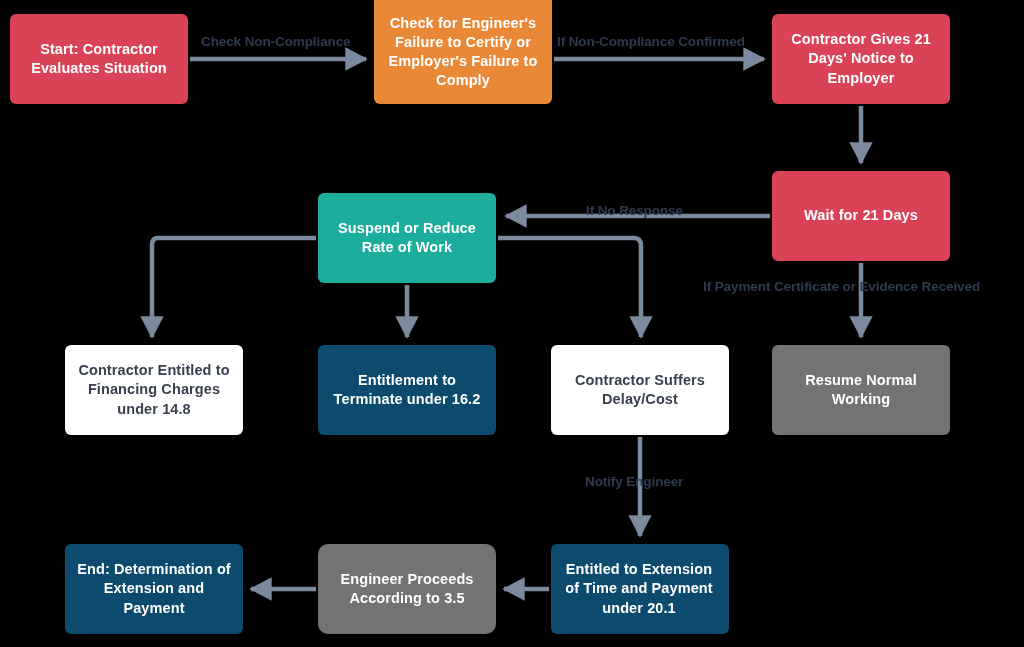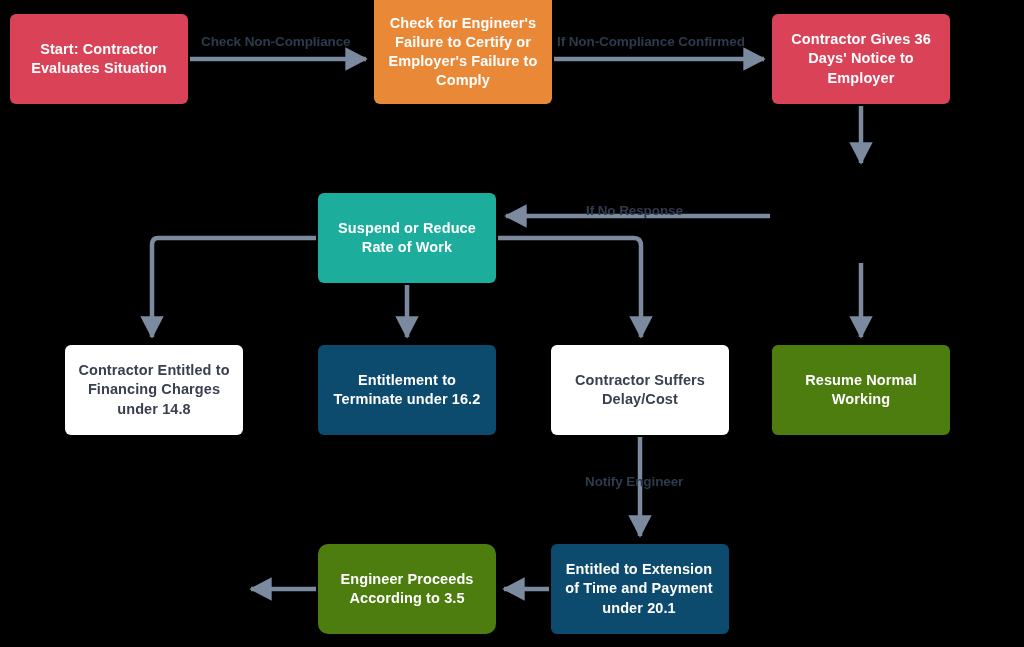--- a/index.html
+++ b/index.html
@@ -8,21 +8,21 @@
   #stage{position:relative;width:1024px;height:647px;background:#000;}
   svg.edges{position:absolute;left:0;top:0;width:1024px;height:647px;overflow:visible;}
   .node{position:absolute;box-sizing:border-box;border-radius:6px;
         display:flex;align-items:center;justify-content:center;text-align:center;
         font-weight:700;font-size:14.5px;line-height:1.32;padding:4px 10px;
         letter-spacing:.1px;}
   .node.red{background:#d94257;color:#ffffff;}
   .node.orange{background:#e98836;color:#ffffff;}
   .node.teal{background:#1cad9c;color:#ffffff;}
   .node.purple{background:#0c4a6e;color:#ffffff;}
-  .node.magenta{background:#4d7c0f;color:#ffffff;}
+  .node.magenta{background:#737373;color:#ffffff;}
   .node.white{background:#ffffff;color:#39404f;}
   .elabel{position:absolute;color:#2e3a4e;font-weight:700;font-size:13.5px;
           white-space:nowrap;letter-spacing:-.1px;}
 </style>
 </head>
 <body>
 
 <div id="stage">
 
   <svg class="edges" viewBox="0 0 1024 647">
@@ -41,27 +41,30 @@
       <path d="M407,285 L407,337"></path>
       <path d="M498,238 L634,238 Q641,238 641,246 L641,337"></path>
       <path d="M640,437 L640,536"></path>
       <path d="M549,589 L504,589"></path>
       <path d="M316,589 L251,589"></path>
     </g>
   </svg>
 
   <div class="node red" style="left:10px;top:14px;width:178px;height:90px;">Start: Contractor Evaluates Situation</div>
   <div class="node orange" style="left:374px;top:0px;width:178px;height:104px;border-radius:0 0 6px 6px;">Check for Engineer's Failure to Certify or Employer's Failure to Comply</div>
-  <div class="node red" style="left:772px;top:14px;width:178px;height:90px;">Contractor Gives 36 Days' Notice to Employer</div>
+  <div class="node red" style="left:772px;top:14px;width:178px;height:90px;">Contractor Gives 21 Days' Notice to Employer</div>
+  <div class="node red" style="left:772px;top:171px;width:178px;height:90px;">Wait for 21 Days</div>
   <div class="node teal" style="left:318px;top:193px;width:178px;height:90px;">Suspend or Reduce Rate of Work</div>
   <div class="node white" style="left:65px;top:345px;width:178px;height:90px;">Contractor Entitled to Financing Charges under 14.8</div>
   <div class="node purple" style="left:318px;top:345px;width:178px;height:90px;">Entitlement to Terminate under 16.2</div>
   <div class="node white" style="left:551px;top:345px;width:178px;height:90px;">Contractor Suffers Delay/Cost</div>
   <div class="node magenta" style="left:772px;top:345px;width:178px;height:90px;">Resume Normal Working</div>
   <div class="node purple" style="left:551px;top:544px;width:178px;height:90px;padding-left:8px;">Entitled to Extension of Time and Payment under 20.1</div>
   <div class="node magenta" style="left:318px;top:544px;width:178px;height:90px;border-radius:10px;">Engineer Proceeds According to 3.5</div>
+  <div class="node purple" style="left:65px;top:544px;width:178px;height:90px;">End: Determination of Extension and Payment</div>
 
   <div class="elabel" style="left:201px;top:34px;">Check Non-Compliance</div>
   <div class="elabel" style="left:557px;top:34px;">If Non-Compliance Confirmed</div>
   <div class="elabel" style="left:586px;top:203px;">If No Response</div>
+  <div class="elabel" style="left:703px;top:279px;">If Payment Certificate or Evidence Received</div>
   <div class="elabel" style="left:585px;top:474px;">Notify Engineer</div>
 
 </div>
 
 </body></html>

